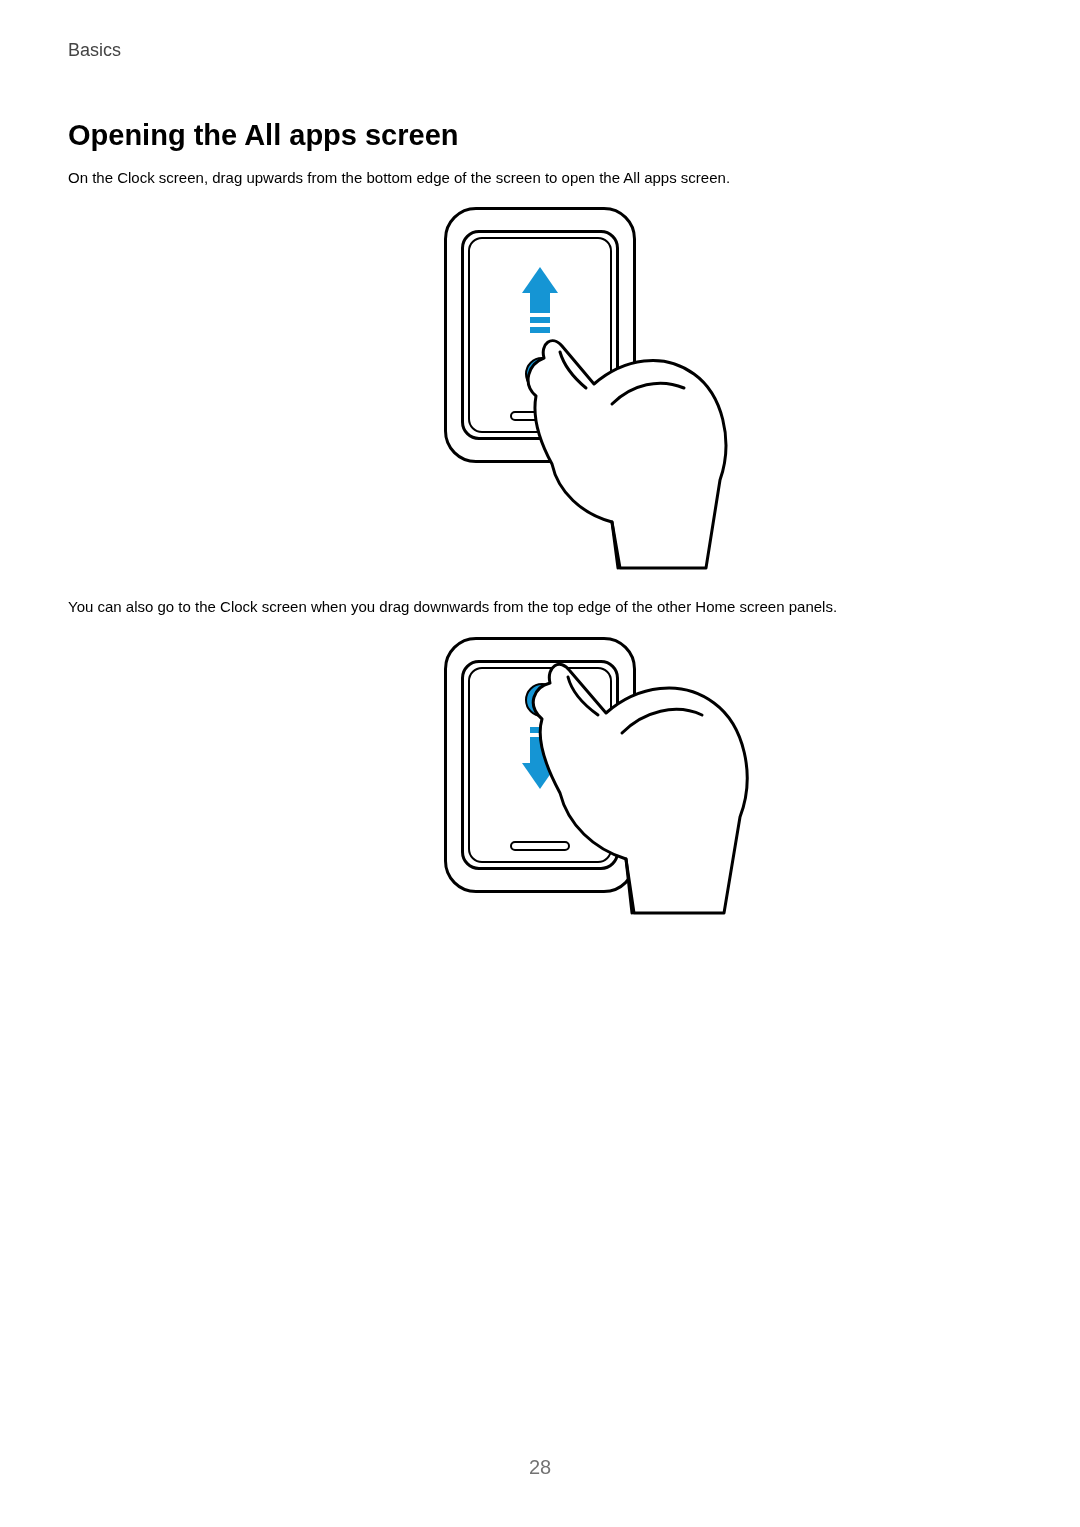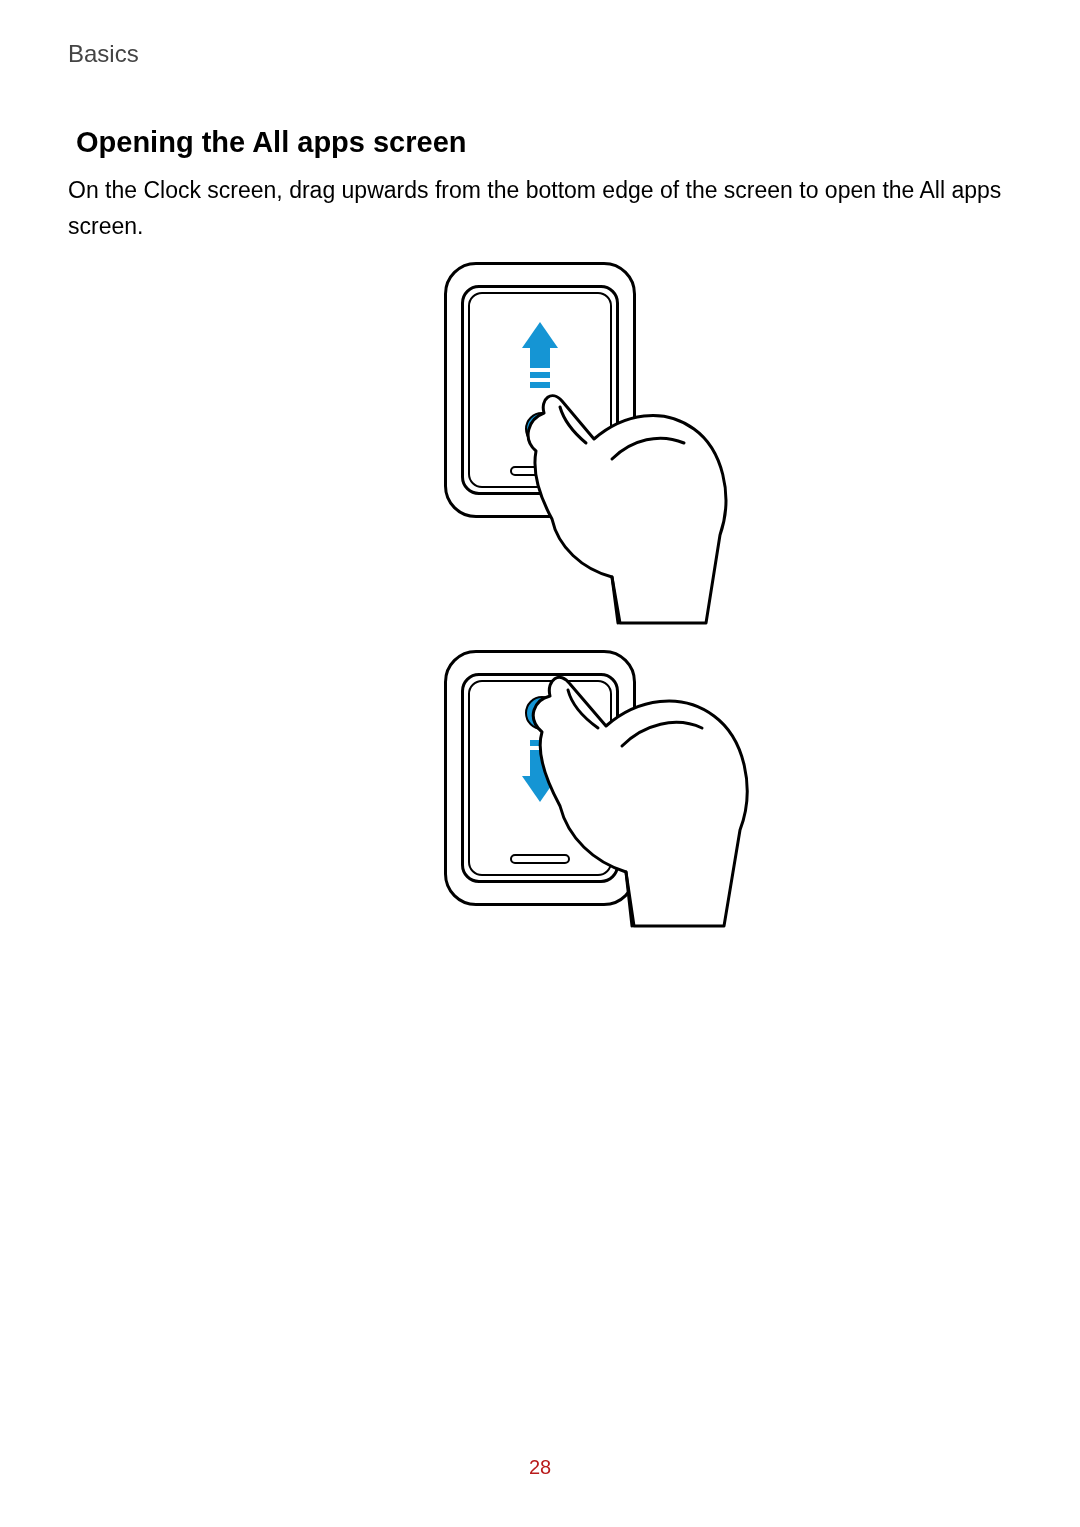--- a/index.html
+++ b/index.html
@@ -8,35 +8,34 @@
       width: 1080px;
       height: 1527px;
       background: #ffffff;
       font-family: Arial, Helvetica, sans-serif;
       color: #000000;
       position: relative;
       padding: 40px 68px 0 68px;
     }
 
     .section-label {
-      font-size: 24px;
+      font-size: 18px;
       color: #444444;
       margin-bottom: 58px;
     }
 
     .heading {
       font-size: 29px;
       font-weight: bold;
       color: #000000;
       margin-bottom: 14px;
-      margin-left: 8px;
     }
 
     .body-text {
-      font-size: 23px;
+      font-size: 15px;
       color: #000000;
       line-height: 1.55;
       margin-bottom: 16px;
     }
 
     .illustration {
       display: flex;
       justify-content: center;
       align-items: center;
       margin: 18px 0 38px 0;
@@ -44,21 +43,21 @@
 
     .second-block { margin-top: 8px; }
 
     .page-number {
       position: absolute;
       bottom: 48px;
       left: 0;
       right: 0;
       text-align: center;
       font-size: 20px;
-      color: #b91c1c;
+      color: #737373;
     }
 
     
     .watch-stage { position: relative; width: 360px; height: 350px; }
 
     .watch-body {
       position: absolute;
       top: 0; left: 50%;
       transform: translateX(-50%);
       width: 192px; height: 256px;
@@ -161,20 +160,21 @@
                  C 10 62, 16 42, 32 36 Z"></path>
         <path d="M48 30 C 52 44, 62 56, 74 66" fill="none"></path>
         <path d="M100 200 L 106 246" fill="none"></path>
         <path d="M100 82 C 120 62, 148 56, 172 66" fill="none"></path>
       </g>
     </svg>
   </div>
 </div>
 
 <div class="second-block">
+  <div class="body-text">You can also go to the Clock screen when you drag downwards from the top edge of the other Home screen panels.</div>
 
   <div class="illustration">
     <div class="watch-stage">
       <div class="watch-body">
         <div class="watch-screen-outer">
           <div class="watch-screen-inner">
             <div class="home-slot bottom"></div>
 
             <div class="touch-dot" style="left:calc(50% - 15px); top:14px"></div>
 

